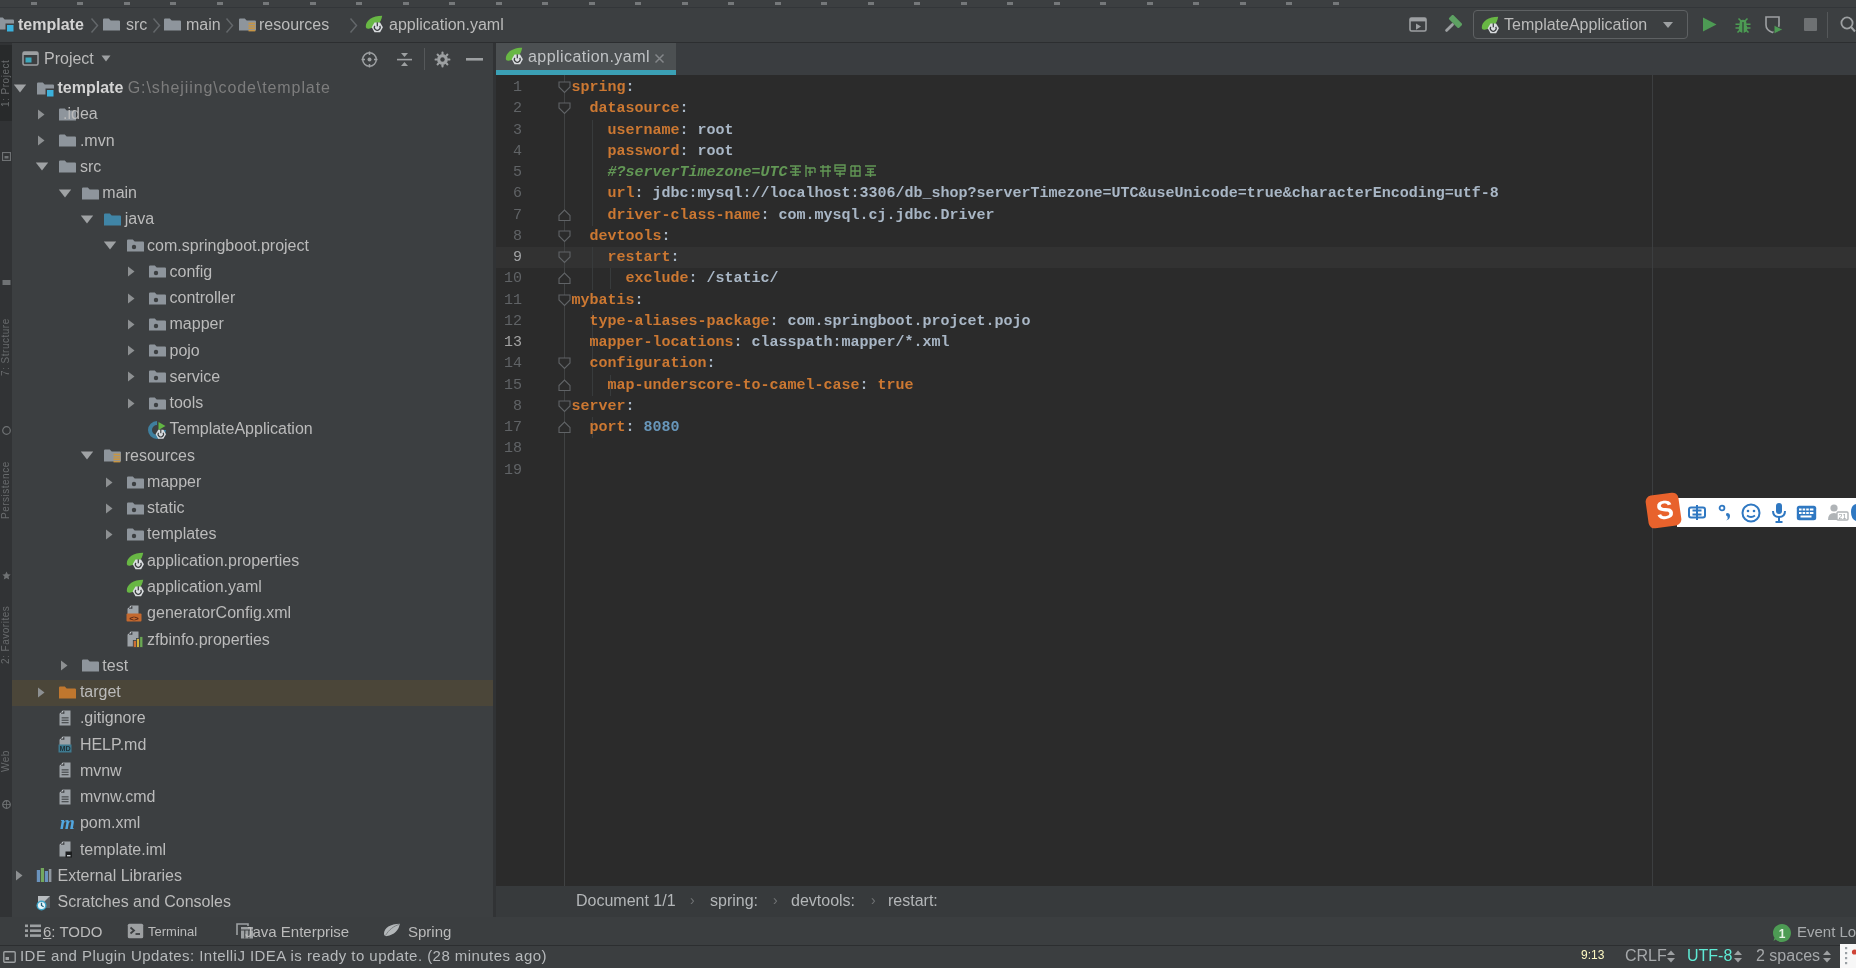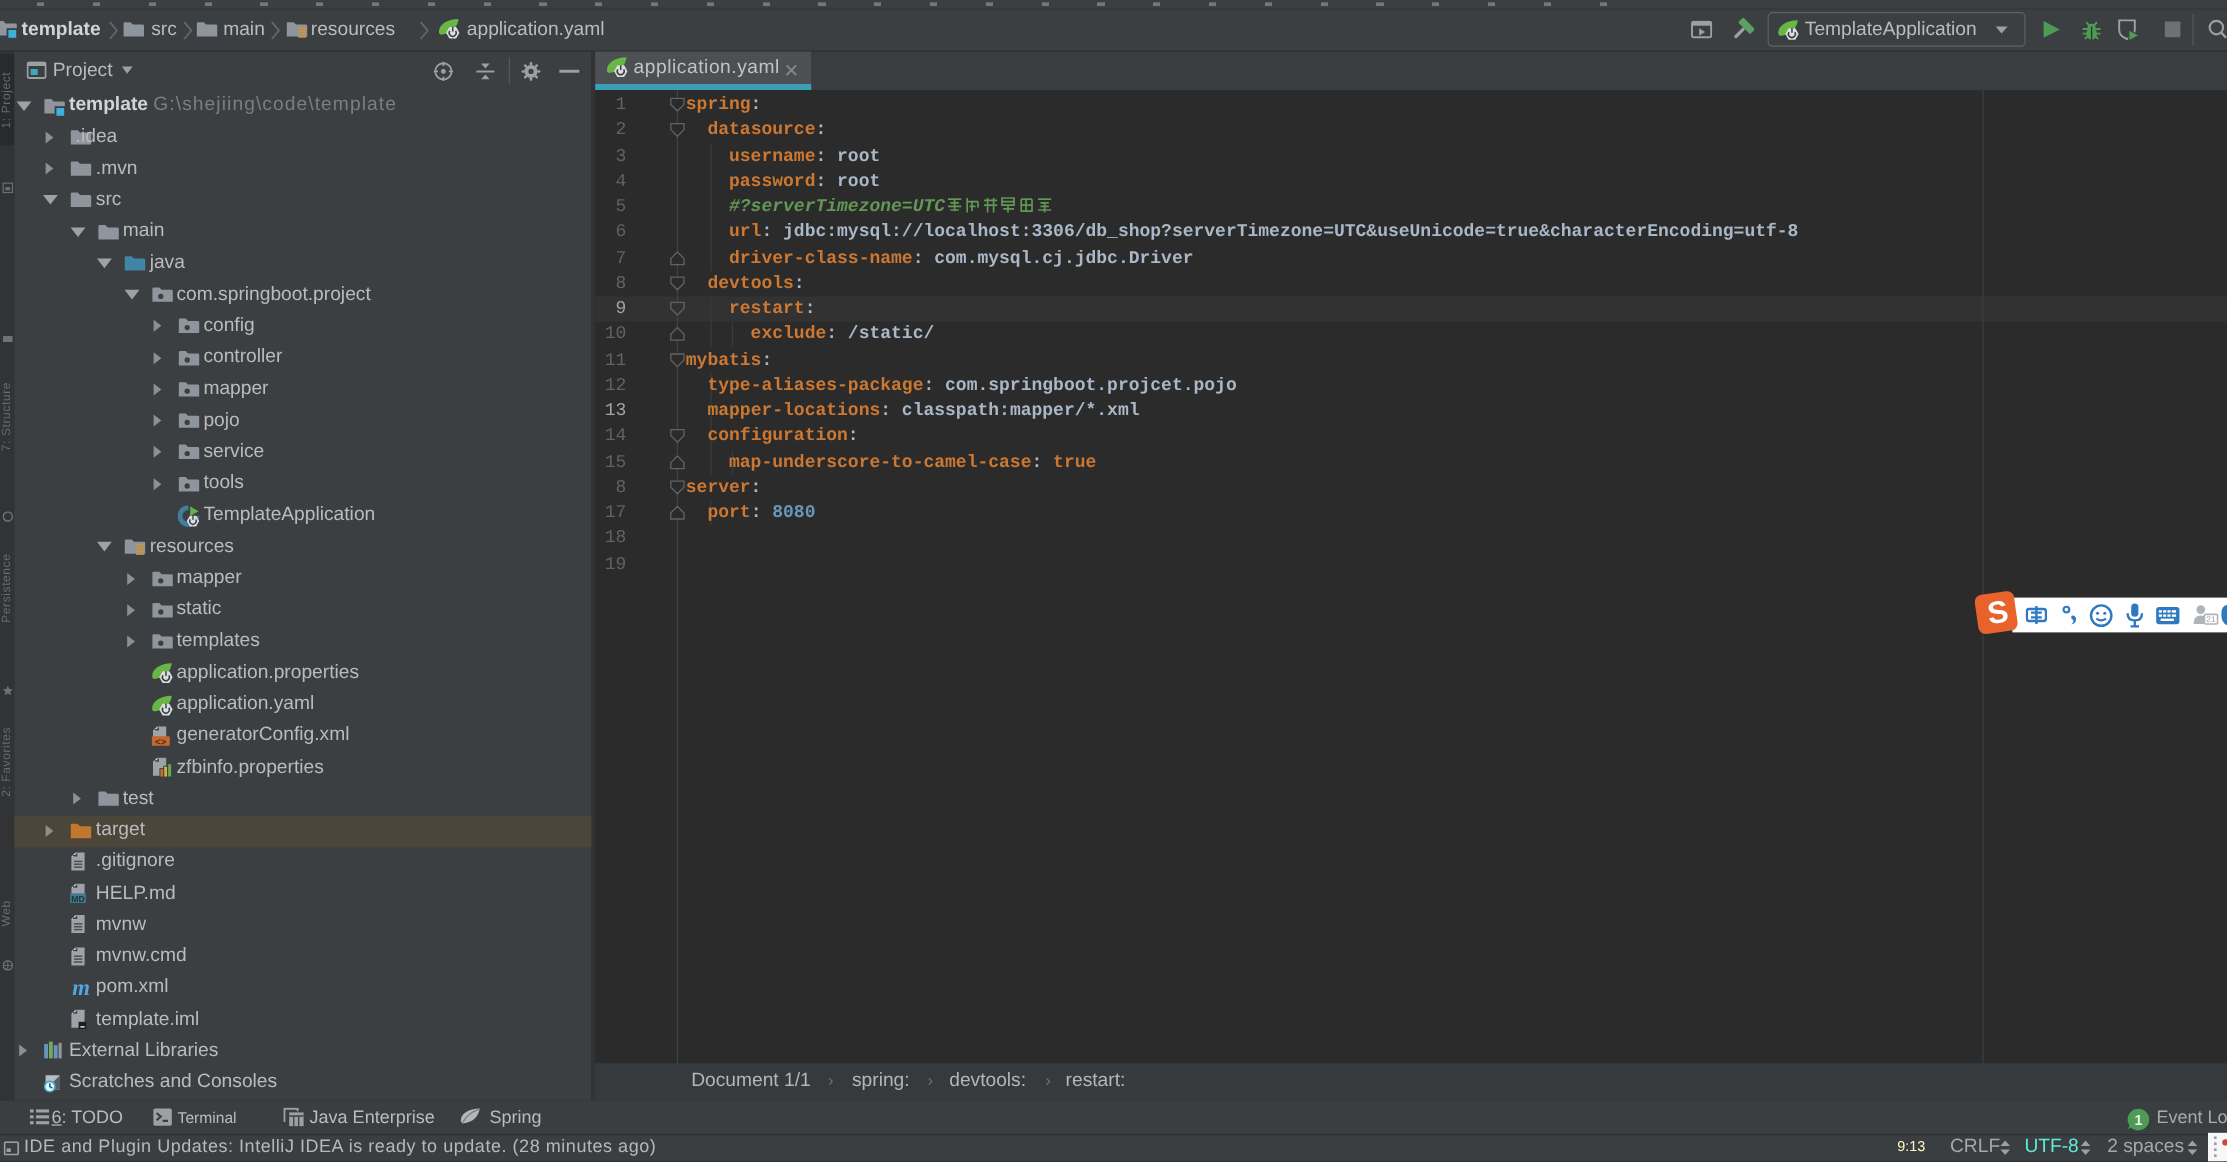--- a/index.html
+++ b/index.html
@@ -559,21 +559,21 @@
     <path d="M8.5 11 H13" stroke="#3c3f41" stroke-width="1.8"></path>
   </svg>
 <div class="t" style="left:148px;top:918px;font-size:13px;line-height:27px">Terminal</div>
 <svg class="ab" style="left:236px;top:923px;" width="18" height="16" viewBox="0 0 18 16">
     <path d="M1 12 V1 H12 V3" fill="none" stroke="#9da0a2" stroke-width="1.6"></path>
     <rect x="5" y="4" width="12" height="11.5" fill="#9da0a2"></rect>
     <g stroke="#3c3f41" stroke-width="1.1">
       <path d="M5 7 H17 M8.8 7 V15.5 M12.9 7 V15.5"></path>
     </g>
   </svg>
-<div class="t" style="left:258px;top:918px;font-size:15px;line-height:27px">Java Enterprise</div>
+<div class="t" style="left:245px;top:918px;font-size:15px;line-height:27px">Java Enterprise</div>
 <svg class="ab" style="left:383px;top:923px;" width="18" height="16" viewBox="0 0 18 16">
     <path d="M16.8 0.8 C7.5 0.8 1 5 1 10.8 C1 12.6 2.4 13.4 4 13.1 C11 12 15.8 7.6 16.8 0.8 Z" fill="#b3b7b9"></path>
     <path d="M2.5 12.5 C6 6.5 11 3 16 1.5" stroke="#7c8082" stroke-width="1" fill="none"></path>
   </svg>
 <div class="t" style="left:408px;top:918px;font-size:15px;line-height:27px">Spring</div>
 <svg class="ab" style="left:1772px;top:923px;" width="20" height="20" viewBox="0 0 20 20">
     <path d="M10 1 C15 1 19 5 19 10 C19 15 15 19 10 19 C7.5 19 5.3 18.1 3.7 16.6 L1.5 18 L2.5 14.8 C1.6 13.4 1 11.8 1 10 C1 5 5 1 10 1 Z" fill="#4d9b54"></path>
     <text x="10" y="14.5" font-size="12" font-weight="bold" fill="#e8f3e8" text-anchor="middle" font-family="Liberation Sans">1</text>
   </svg>
 <div class="t" style="left:1797px;top:918px;font-size:15px;line-height:27px;color:#a8abad">Event Log</div>

